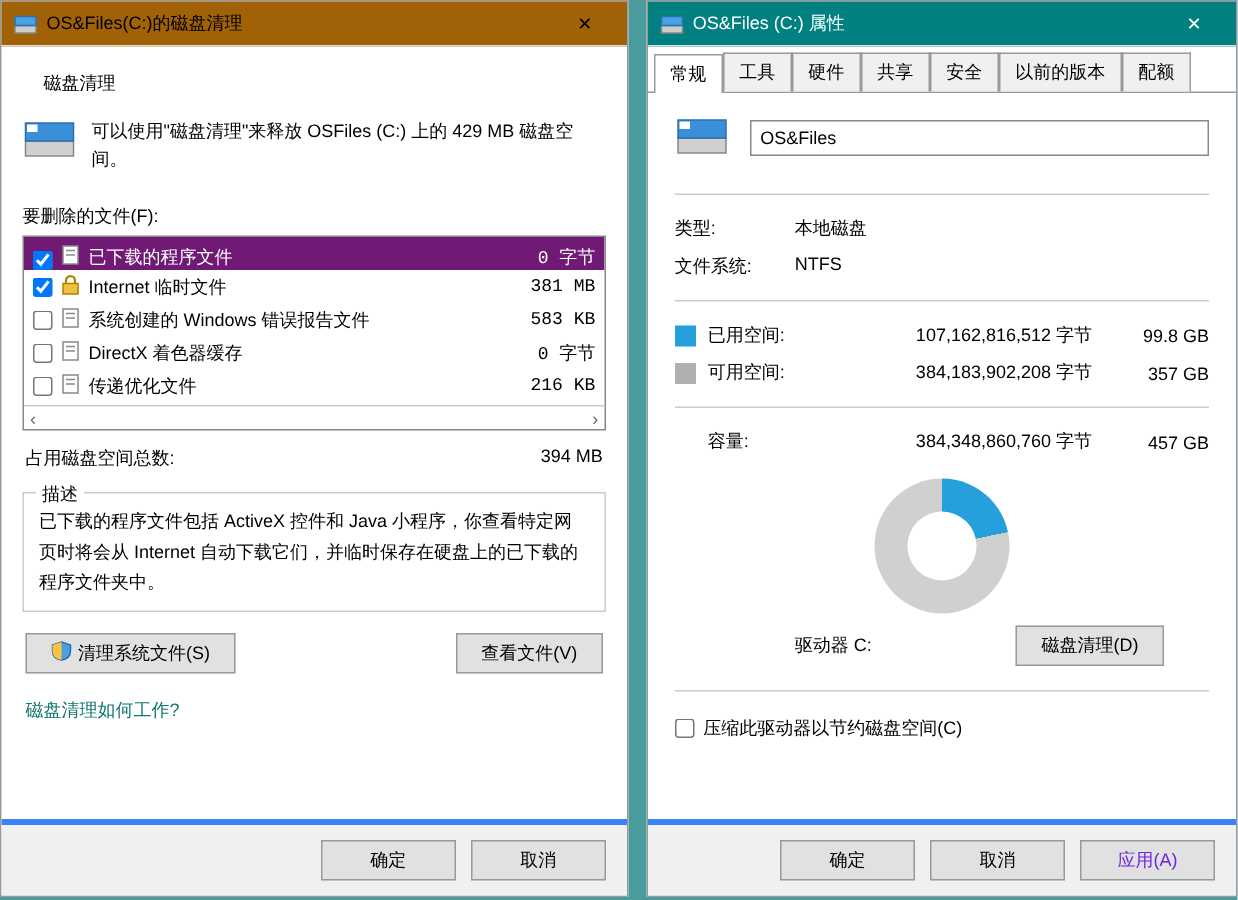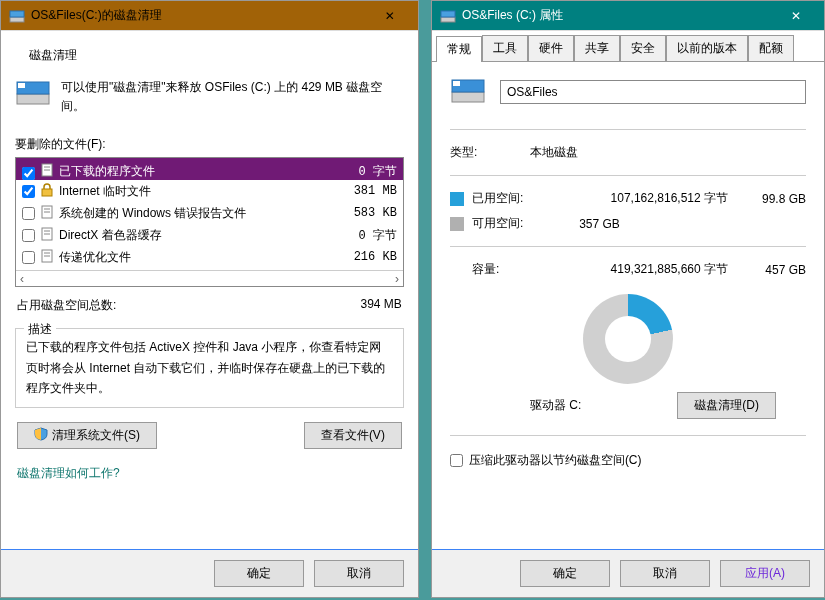--- a/index.html
+++ b/index.html
@@ -28,21 +28,21 @@
 .scrollhint { height: 16px; border-top: 1px solid #ccc; display: flex; align-items: center; justify-content: space-between; padding: 0 4px; font-size: 10px; color: #666; }
 .total-row { display: flex; justify-content: space-between; margin: 10px 2px; }
 .groupbox { border: 1px solid #ccc; padding: 8px 10px; margin-top: 4px; position: relative; }
 .groupbox .legend { position: absolute; top: -8px; left: 8px; background: #fff; padding: 0 4px; }
 .desc-text { line-height: 1.7; }
 .btn-row { display: flex; justify-content: space-between; margin: 14px 2px 8px; gap: 20px; }
 .btn { padding: 4px 16px; border: 1px solid #999; background: #e1e1e1; cursor: pointer; min-width: 90px; text-align: center; }
 .btn.icon-btn { display: flex; align-items: flex-start; gap: 4px; }
 .shield { width: 14px; height: 14px; }
 .link { color: #0f766e; cursor: pointer; margin: 8px 2px 2px; display: inline-block; }
-.footer { border-top: 1px solid #3b82f6; padding: 10px 14px; display: flex; justify-content: flex-end; gap: 10px; background: #f0f0f0; }
+.footer { border-top: 4px solid #3b82f6; padding: 10px 14px; display: flex; justify-content: flex-end; gap: 10px; background: #f0f0f0; }
 
 
 .tabs { display: flex; border-bottom: 1px solid #999; padding: 4px 4px 0; gap: 0; }
 .tab { padding: 4px 10px; border: 1px solid #999; border-bottom: none; background: #f0f0f0; cursor: pointer; font-size: 12px; }
 .tab.active { background: #fff; position: relative; top: 1px; }
 .prop-body { padding: 14px 18px; flex: 1; display: flex; flex-direction: column; }
 .drive-row { display: flex; align-items: center; gap: 14px; margin-bottom: 12px; }
 .drive-input { flex: 1; border: 1px solid #888; padding: 4px 6px; }
 .hr { border: none; border-top: 1px solid #ccc; margin: 10px 0; }
 .kv { display: flex; margin: 4px 0; }
@@ -201,37 +201,42 @@
             <rect x="3" y="5" width="7" height="5" fill="#fff"></rect>
           </svg>
       </span>
       <input class="drive-input" value="OS&amp;Files" style="">
     </div>
     <hr class="hr">
     <div class="kv">
       <span class="k">类型:</span>
       <span>本地磁盘</span>
     </div>
+    <div class="kv">
+      <span class="k">文件系统:</span>
+      <span>NTFS</span>
+    </div>
     <hr class="hr">
     <div class="usage-row">
       <span class="swatch used"></span>
       <span class="label">已用空间:</span>
       <span class="bytes">107,162,816,512 字节</span>
       <span class="gb">99.8 GB</span>
     </div>
     <div class="usage-row">
       <span class="swatch free"></span>
       <span class="label">可用空间:</span>
+      <span class="bytes">384,183,902,208 字节</span>
       <span class="gb">357 GB</span>
     </div>
     <hr class="hr">
     <div class="usage-row">
       <span style="width:14px"></span>
       <span class="label">容量:</span>
-      <span class="bytes">419,321,885,660 字节</span>
+      <span class="bytes">384,348,860,760 字节</span>
       <span class="gb">457 GB</span>
     </div>
     <div class="donut-wrap">
       <div class="donut"></div>
       <div class="drive-label-row">
         <span>驱动器 C:</span>
         <div class="btn">磁盘清理(D)</div>
       </div>
     </div>
     <hr class="hr">

